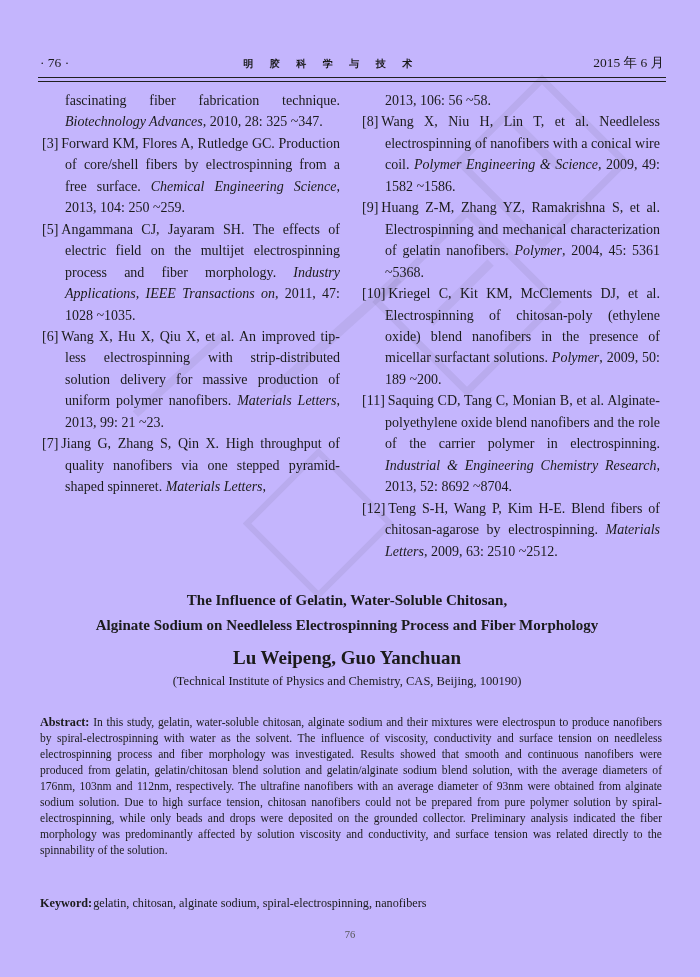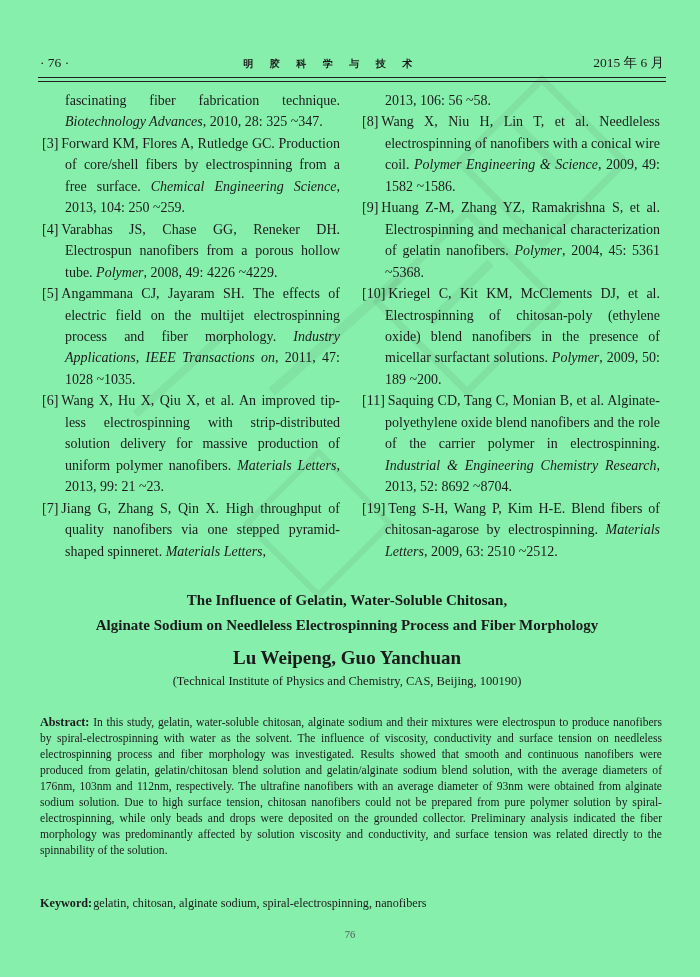--- a/index.html
+++ b/index.html
@@ -1,18 +1,18 @@
 <!DOCTYPE html>
 <html><head>
 <meta charset="utf-8">
 <style>
   html,body{margin:0;padding:0;background:#888;}
   .page{
     position:relative;width:700px;height:977px;margin:0 auto;
-    background:#86efac;color:#1b1b1b;overflow:hidden;
+    background:#c4b5fd;color:#1b1b1b;overflow:hidden;
     font-family:"Liberation Serif","DejaVu Serif",serif;
   }
   
   .header{position:absolute;top:54px;left:40px;right:36px;display:flex;justify-content:space-between;align-items:baseline;font-size:13.5px;}
   .header .jtitle{letter-spacing:7px;font-weight:bold;font-size:10px;}
   .rule{position:absolute;top:77px;left:38px;right:34px;height:2.5px;border-top:1.6px solid #1f1f1f;border-bottom:1.6px solid #1f1f1f;}
   
   .wm{position:absolute;pointer-events:none;}
   .wm-box{position:absolute;border:7px solid rgba(60,60,60,0.075);transform:rotate(45deg);}
   .wm-bar{position:absolute;background:rgba(60,60,60,0.07);}
@@ -54,32 +54,31 @@
     <span>· 76 ·</span>
     <span class="jtitle">明 胶 科 学 与 技 术</span>
     <span>2015 年 6 月</span>
   </div>
   <div class="rule"></div>
 
   <div class="columns">
     <div class="col" id="col-left">
         <div class="ref cont"><span>fascinating fiber fabrication technique. </span><em>Biotechnology Advances</em><span>, 2010, 28: 325 ~347.</span></div>
         <div class="ref"><span class="ref-num">[3]</span><span>Forward KM, Flores A, Rutledge GC. Production of core/shell fibers by electrospinning from a free surface. </span><em>Chemical Engineering Science</em><span>, 2013, 104: 250 ~259.</span></div>
-        <div class="ref"><span class="ref-num">[4]</span><span>Varabhas JS, Chase GG, Reneker DH. Electrospun nanofibers from a porous hollow tube. </span><em>Polymer</em><span>, 2008, 49: 4226 ~4229.</span></div>
         <div class="ref"><span class="ref-num">[5]</span><span>Angammana CJ, Jayaram SH. The effects of electric field on the multijet electrospinning process and fiber morphology. </span><em>Industry Applications, IEEE Transactions on</em><span>, 2011, 47: 1028 ~1035.</span></div>
         <div class="ref"><span class="ref-num">[6]</span><span>Wang X, Hu X, Qiu X, et al. An improved tip-less electrospinning with strip-distributed solution delivery for massive production of uniform polymer nanofibers. </span><em>Materials Letters</em><span>, 2013, 99: 21 ~23.</span></div>
         <div class="ref"><span class="ref-num">[7]</span><span>Jiang G, Zhang S, Qin X. High throughput of quality nanofibers via one stepped pyramid-shaped spinneret. </span><em>Materials Letters</em><span>,</span></div>
       </div>
     <div class="col" id="col-right">
         <div class="ref cont"><span>2013, 106: 56 ~58.</span></div>
         <div class="ref"><span class="ref-num">[8]</span><span>Wang X, Niu H, Lin T, et al. Needleless electrospinning of nanofibers with a conical wire coil. </span><em>Polymer Engineering &amp; Science</em><span>, 2009, 49: 1582 ~1586.</span></div>
         <div class="ref"><span class="ref-num">[9]</span><span>Huang Z-M, Zhang YZ, Ramakrishna S, et al. Electrospinning and mechanical characterization of gelatin nanofibers. </span><em>Polymer</em><span>, 2004, 45: 5361 ~5368.</span></div>
         <div class="ref"><span class="ref-num">[10]</span><span>Kriegel C, Kit KM, McClements DJ, et al. Electrospinning of chitosan-poly (ethylene oxide) blend nanofibers in the presence of micellar surfactant solutions. </span><em>Polymer</em><span>, 2009, 50: 189 ~200.</span></div>
         <div class="ref"><span class="ref-num">[11]</span><span>Saquing CD, Tang C, Monian B, et al. Alginate-polyethylene oxide blend nanofibers and the role of the carrier polymer in electrospinning. </span><em>Industrial &amp; Engineering Chemistry Research</em><span>, 2013, 52: 8692 ~8704.</span></div>
-        <div class="ref"><span class="ref-num">[19]</span><span>Teng S-H, Wang P, Kim H-E. Blend fibers of chitosan-agarose by electrospinning. </span><em>Materials Letters</em><span>, 2009, 63: 2510 ~2512.</span></div>
+        <div class="ref"><span class="ref-num">[12]</span><span>Teng S-H, Wang P, Kim H-E. Blend fibers of chitosan-agarose by electrospinning. </span><em>Materials Letters</em><span>, 2009, 63: 2510 ~2512.</span></div>
       </div>
   </div>
 
   <div class="article">
     <div class="a-title">The Influence of Gelatin, Water-Soluble Chitosan,</div>
     <div class="a-title">Alginate Sodium on Needleless Electrospinning Process and Fiber Morphology</div>
     <div class="a-authors">Lu Weipeng, Guo Yanchuan</div>
     <div class="a-affil">(Technical Institute of Physics and Chemistry, CAS, Beijing, 100190)</div>
   </div>
 

